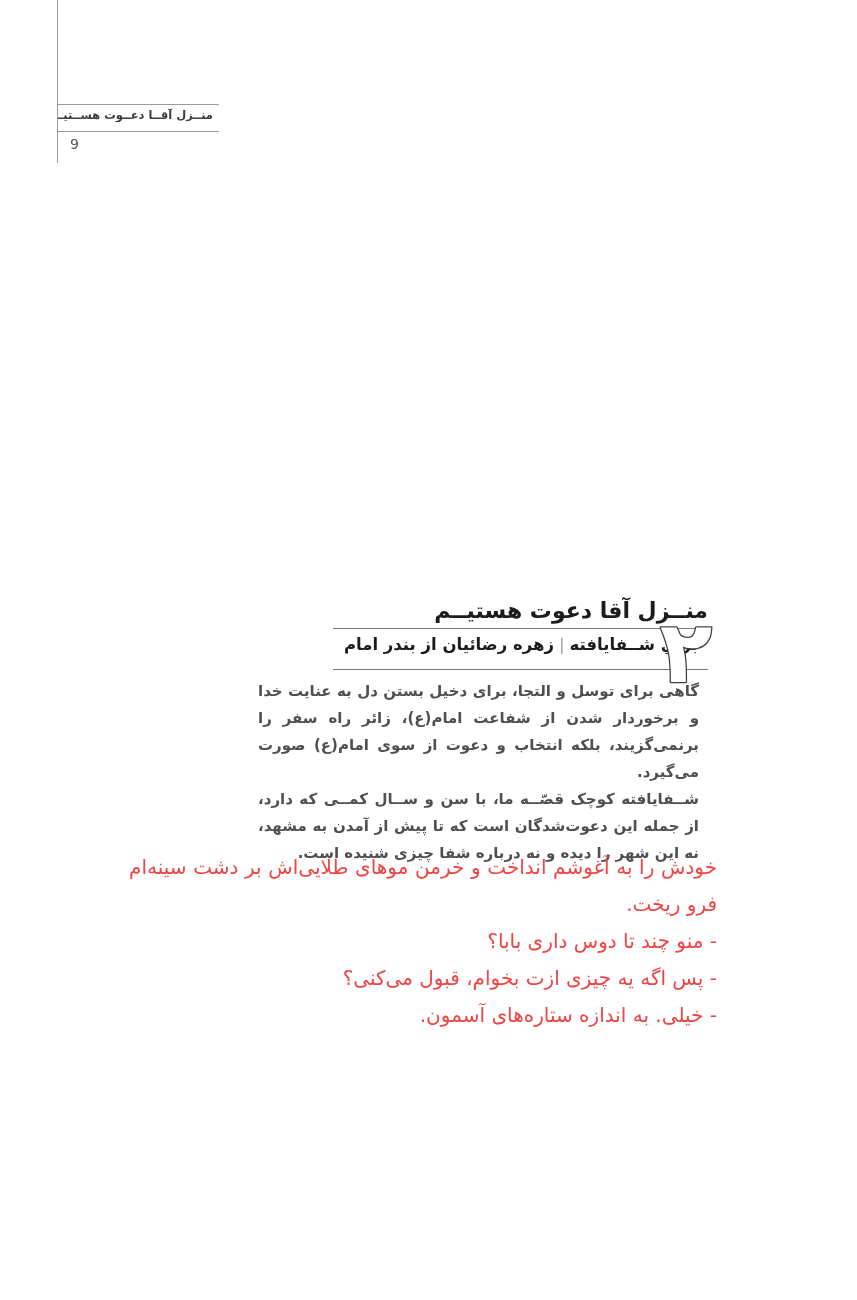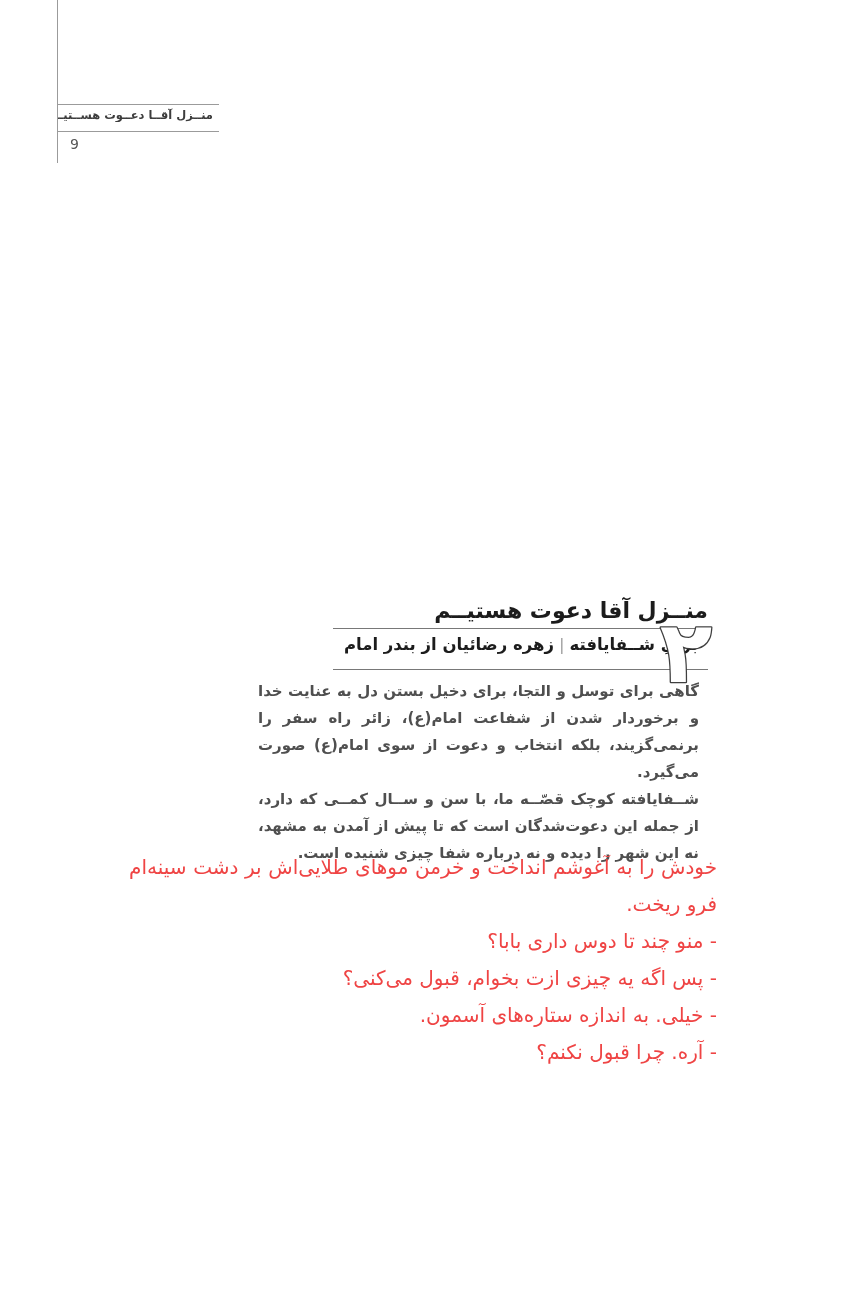--- a/index.html
+++ b/index.html
@@ -99,16 +99,15 @@
   <div class="intro">
     <p>گاهی برای توسل و التجا، برای دخیل بستن دل به عنایت خدا و برخوردار شدن از شفاعت امام(ع)، زائر راه سفر را برنمی‌گزیند، بلکه انتخاب و دعوت از سوی امام(ع) صورت می‌گیرد.</p>
     <p>شــفایافته کوچک قصّــه ما، با سن و ســال کمــی که دارد، از جمله این دعوت‌شدگان است که تا پیش از آمدن به مشهد، نه این شهر را دیده و نه درباره شفا چیزی شنیده است.</p>
   </div>
 
   <div class="body-text">
     <p>خودش را به آغوشم انداخت و خرمن موهای طلایی‌اش بر دشت سینه‌ام فرو ریخت.</p>
     <p>- منو چند تا دوس داری بابا؟</p>
     <p>- پس اگه یه چیزی ازت بخوام، قبول می‌کنی؟</p>
     <p>- خیلی. به اندازه ستاره‌های آسمون.</p>
-    <p>- آره. چرا قبول نکنم؟</p>
   </div>
 
 </div>
 
 </body></html>

